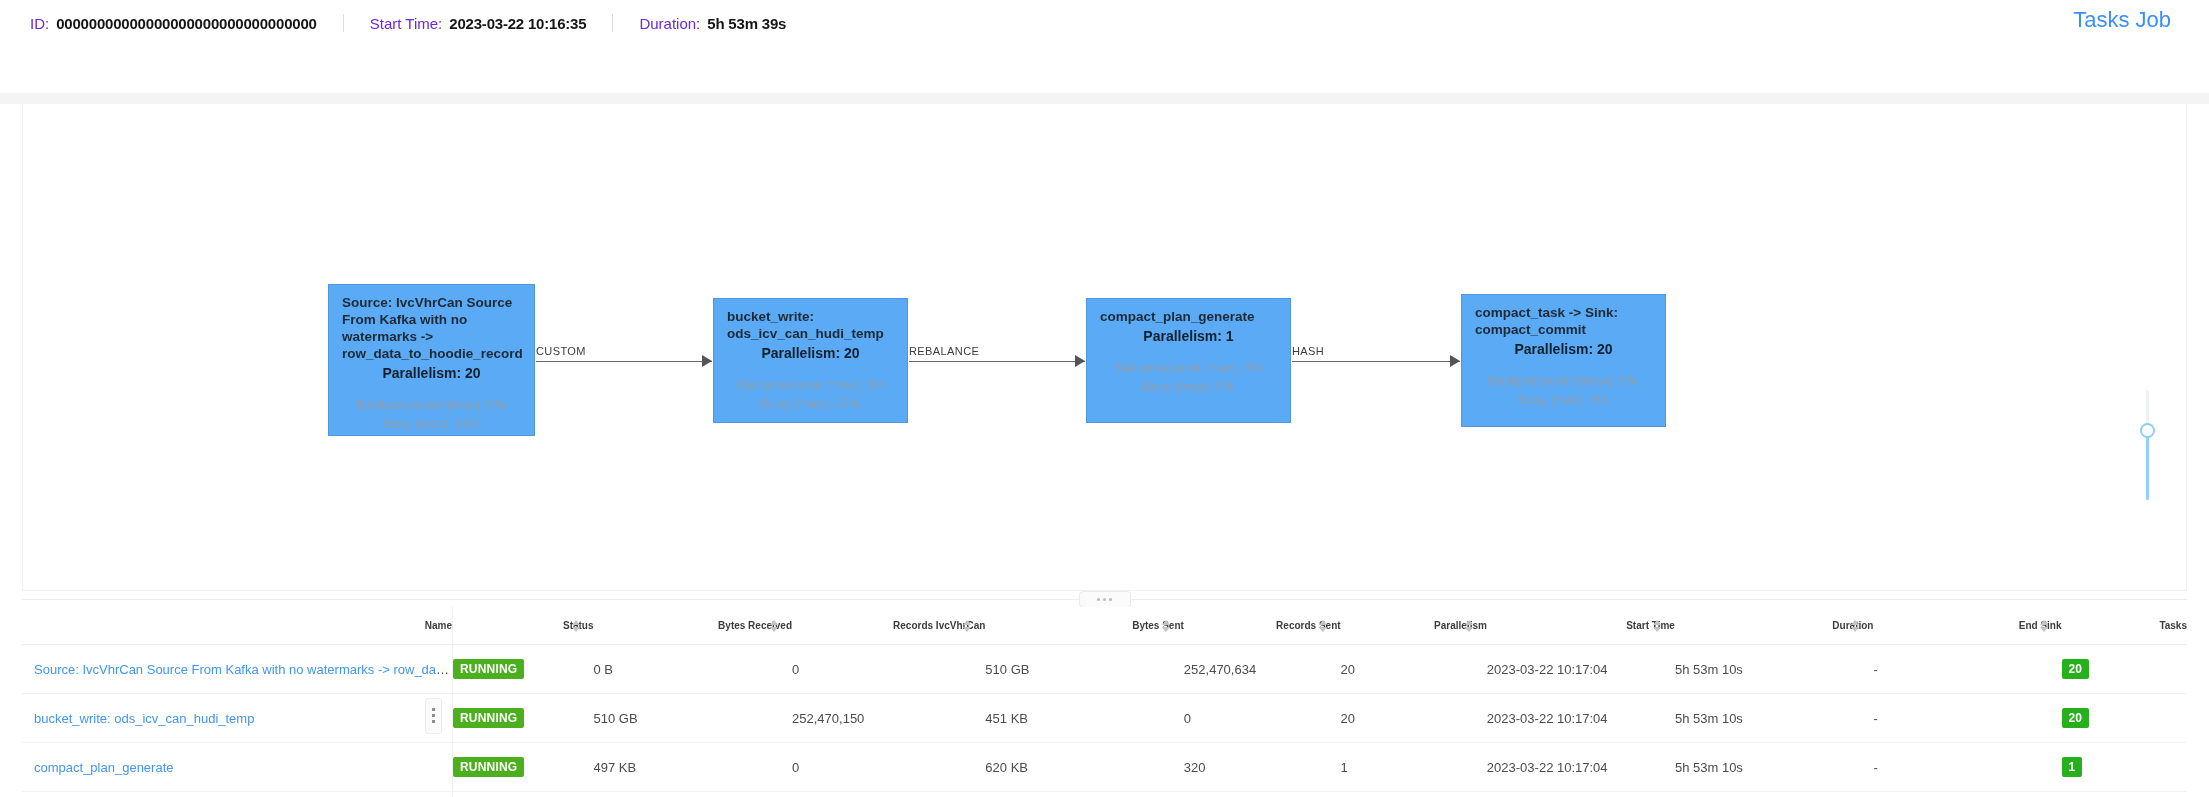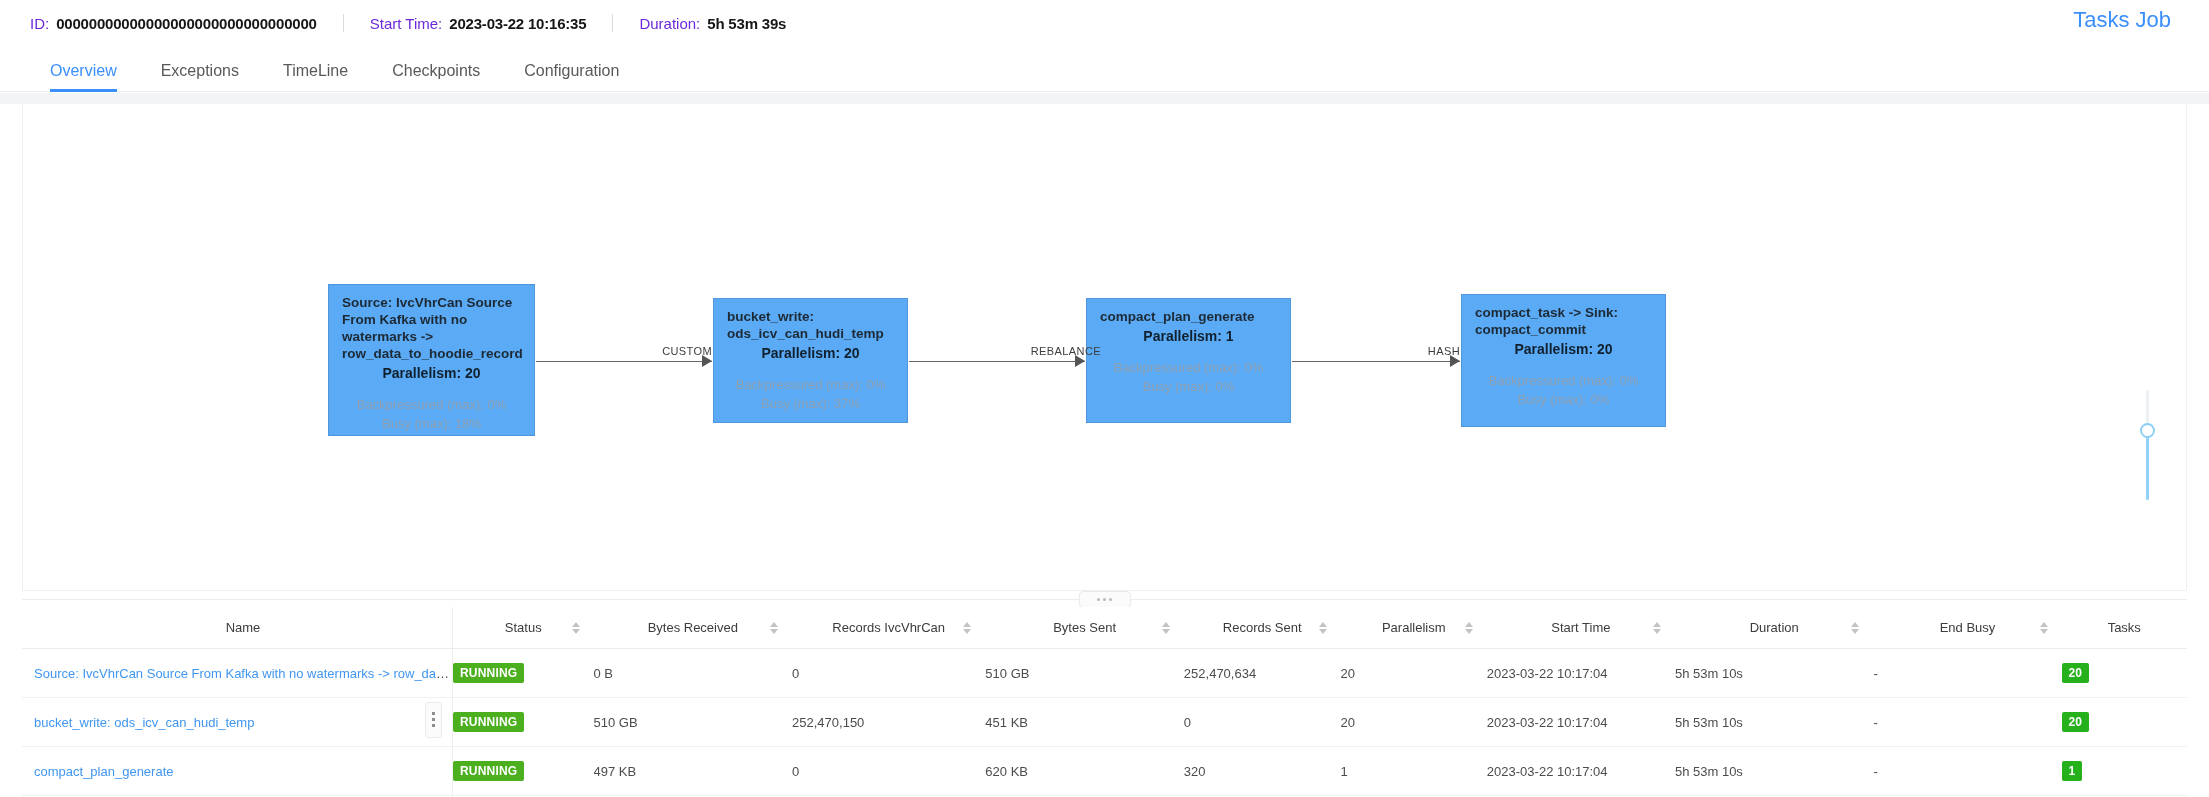--- a/index.html
+++ b/index.html
@@ -73,21 +73,21 @@
   .arrow {
     position:absolute; top:251px; width:0; height:0;
     border-top:6px solid transparent; border-bottom:6px solid transparent;
     border-left:10px solid #555;
   }
   .arrow.a1 { left:679px; }
   .arrow.a2 { left:1052px; }
   .arrow.a3 { left:1427px; }
   .edge-lbl {
     position:absolute; font-size:11px; color:#3c3c3c; letter-spacing:0.4px;
-    top:241px; text-align:right;
+    top:241px; text-align:left;
   }
   .edge-lbl.l1 { left:513px; width:176px; }
   .edge-lbl.l2 { left:886px; width:192px; }
   .edge-lbl.l3 { left:1269px; width:168px; }
 
   
   .zoom-slider { position:absolute; right:26px; top:286px; width:26px; height:110px; }
   .zoom-track { position:absolute; left:12px; top:0; width:3px; height:110px;
      background:#eef1f4; border-radius:2px; }
   .zoom-fill { position:absolute; left:12px; top:40px; width:3px; height:70px;
@@ -103,21 +103,21 @@
     width:52px; height:17px; background:#fbfbfb; border:1px solid #eaeaea;
     border-radius:4px; display:flex; align-items:center; justify-content:center;
     gap:3px; cursor:row-resize;
   }
   .split-handle i { width:3px; height:3px; background:#b9b9b9; border-radius:50%; display:block; }
 
   
   .tablewrap { position:absolute; left:22px; top:607px; width:2165px; height:190px; background:#fff; }
   table { border-collapse:collapse; width:100%; table-layout:fixed; }
   thead th {
-    font-size:13px; font-weight:400; color:#3c3c3c; text-align:center;
+    font-size:10px; font-weight:700; color:#3c3c3c; text-align:right;
     padding:13px 0 13px 0; border-bottom:1px solid #ececec; position:relative;
     white-space:nowrap;
   }
   thead th.name-col { border-right:1px solid #efefef; padding-left:12px; }
   tbody td {
     font-size:13px; color:#4c4c4c; padding:14px 0; border-bottom:1px solid #f1f1f1;
     white-space:nowrap; overflow:hidden; text-overflow:ellipsis;
   }
   tbody td.name-col { border-right:1px solid #efefef; padding-left:12px; }
   .joblink { color:#4096f0; cursor:pointer; font-size:13px; }
@@ -161,27 +161,20 @@
       <span class="val">2023-03-22 10:16:35</span>
     </div>
     <div class="vsep"></div>
     <div class="meta">
       <span class="lbl">Duration:</span>
       <span class="val">5h 53m 39s</span>
     </div>
     <div class="cancel-job">Tasks Job</div>
   </div>
 
-  <div class="tabs">
-    <div class="tab active">Overview</div>
-    <div class="tab">Exceptions</div>
-    <div class="tab">TimeLine</div>
-    <div class="tab">Checkpoints</div>
-    <div class="tab">Configuration</div>
-  </div>
 
   <div class="spacer"></div>
 
   <div class="graph-panel">
     <div class="graph-inner">
 
       <div class="node n1">
         <div class="title">Source: IvcVhrCan Source From Kafka with no watermarks -&gt; row_data_to_hoodie_record</div>
         <div class="par">Parallelism: 20</div>
         <div class="stats">
@@ -317,21 +310,21 @@
               </span>
           </th>
           <th>
             <span>Duration</span>
             <span class="sort-ctl">
                 <span class="up"></span>
                 <span class="dn"></span>
               </span>
           </th>
           <th>
-            <span>End Busy</span>
+            <span>End Sink</span>
             <span class="sort-ctl">
                 <span class="up"></span>
                 <span class="dn"></span>
               </span>
           </th>
           <th>
             <span>Tasks</span>
           </th>
         </tr>
       </thead>

